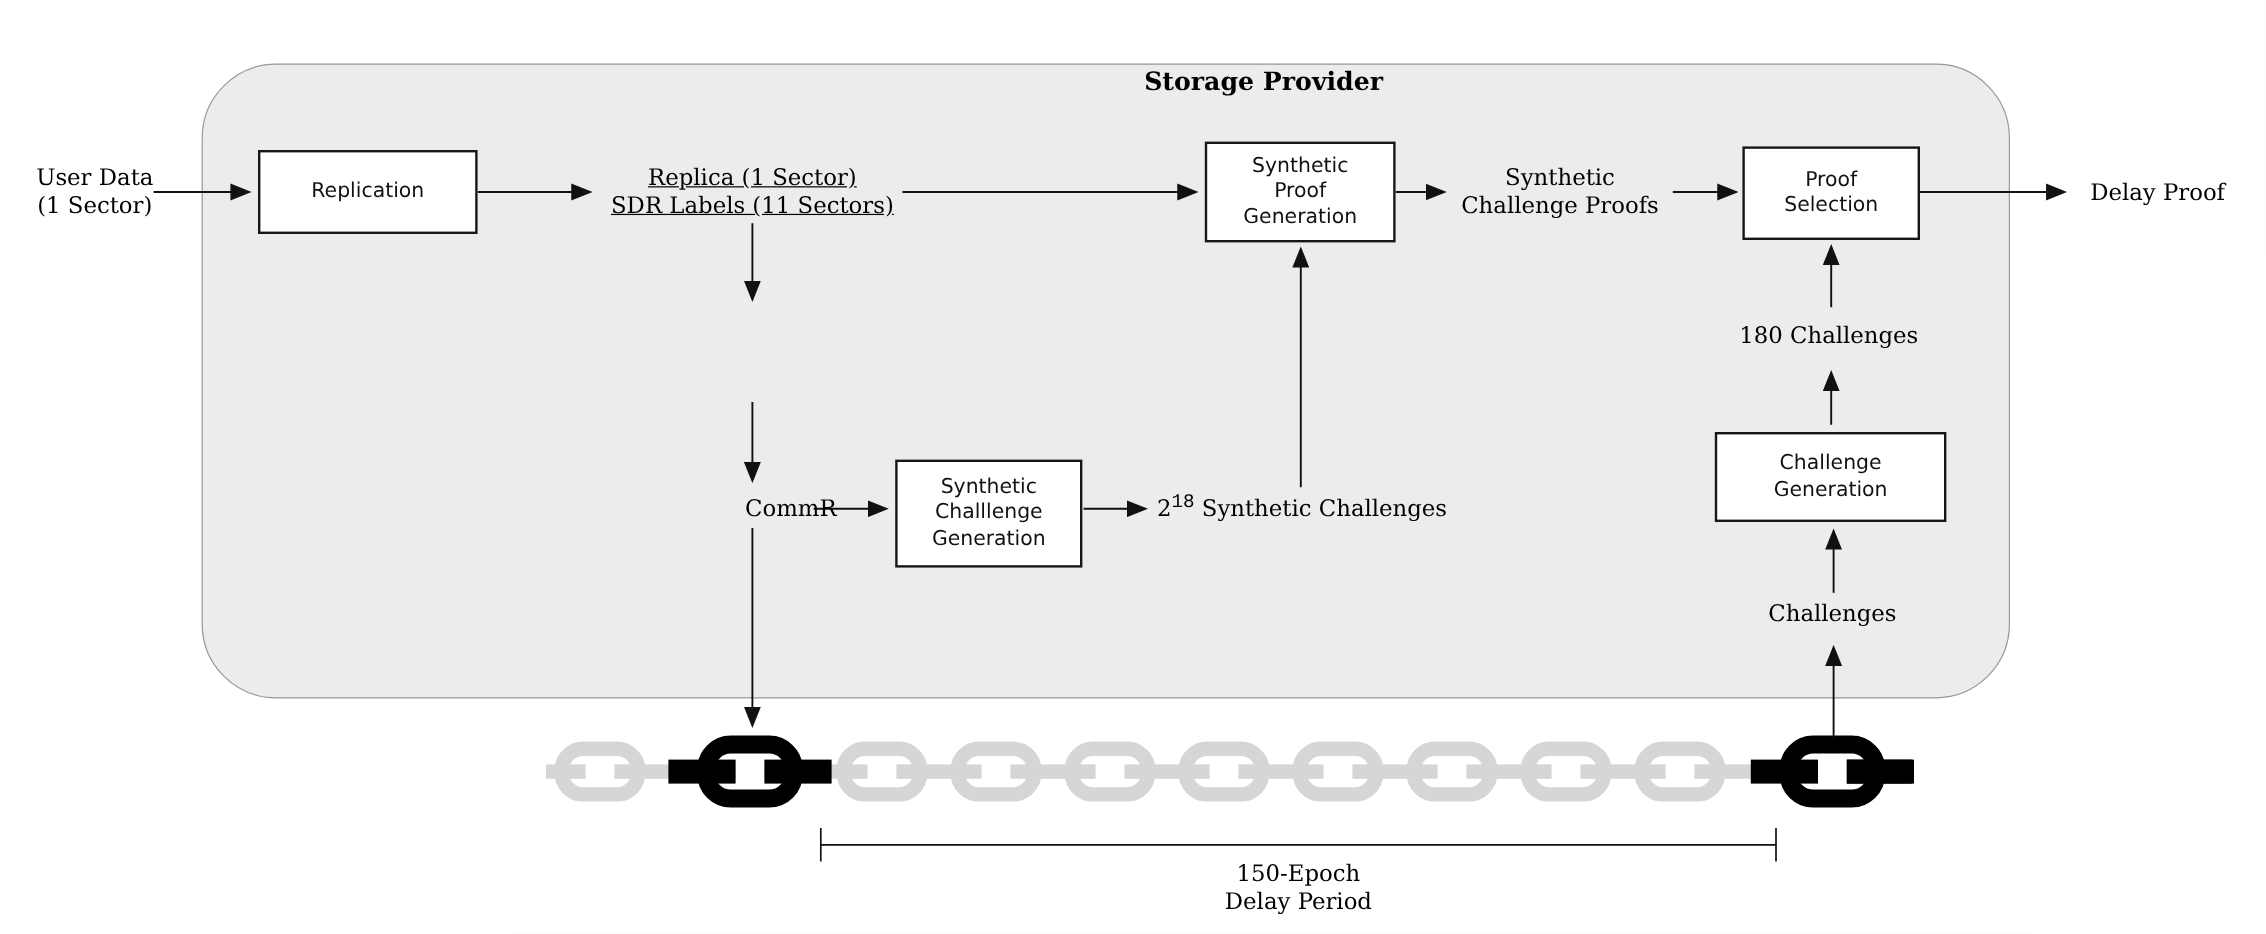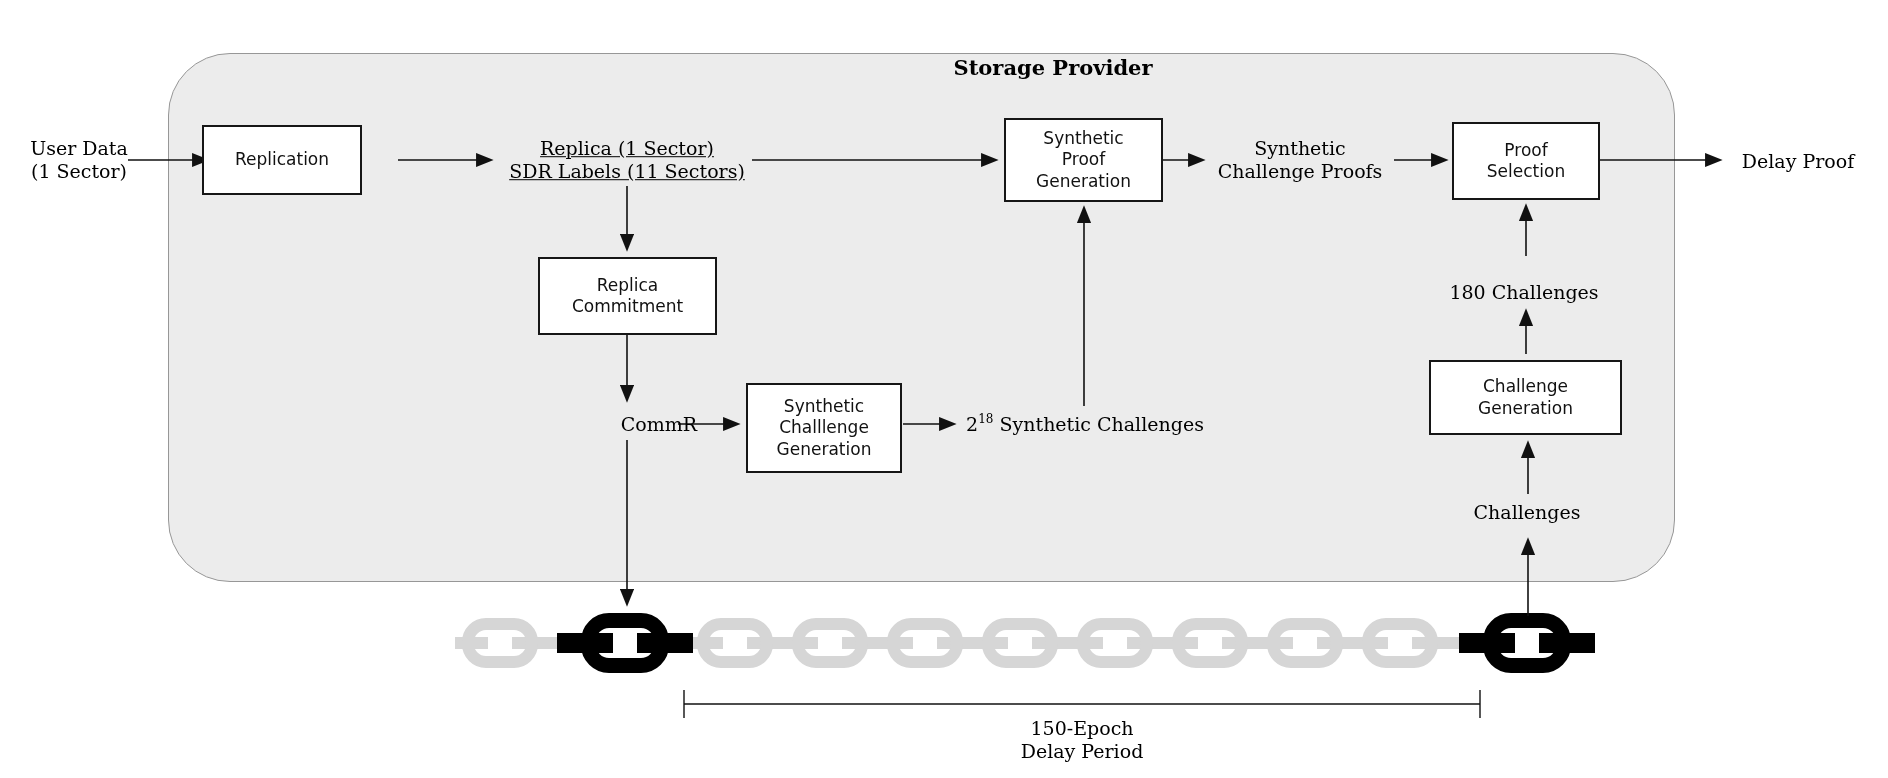--- a/index.html
+++ b/index.html
@@ -10,21 +10,21 @@
   .title{position:absolute;left:1053px;top:6px;transform:translateX(-50%);
          font-weight:bold;font-size:29px;white-space:nowrap;z-index:4;}
   .provider-label{position:absolute;left:1053px;top:55px;transform:translateX(-50%);
          font-weight:bold;font-size:21px;white-space:nowrap;z-index:4;}
   .node{position:absolute;background:#ffffff;border:2px solid #161616;box-sizing:border-box;
         display:flex;align-items:center;justify-content:center;text-align:center;
         font-family:"DejaVu Sans", sans-serif;font-size:17px;line-height:1.25;
         white-space:pre-line;color:#111;z-index:3;}
   .label{position:absolute;transform:translate(-50%,-50%);text-align:center;
          font-size:19px;line-height:1.2;white-space:pre-line;z-index:3;}
-  .label sup{font-size:12px;line-height:0;}
+  .label sup{font-size:16px;line-height:0;font-family:Liberation Mono, monospace;}
   .overlay{position:absolute;left:0;top:0;width:1888px;height:778px;z-index:2;pointer-events:none;}
   .chain{position:absolute;left:0;top:0;width:1888px;height:778px;z-index:1;}
   .chain .bar{position:absolute;background:#d6d6d6;}
   .chain .bar.black{background:#000;}
   .chain .ring{position:absolute;border-style:solid;border-radius:26px;background:transparent;box-sizing:border-box;}
 </style>
 </head>
 <body>
 
 <div class="stage">
@@ -87,41 +87,39 @@
       <line x1="1526" y1="354" x2="1526" y2="311" marker-end="url(#arr)"></line>
       <line x1="1526" y1="256" x2="1526" y2="206" marker-end="url(#arr)"></line>
     </g>
     <g stroke="#111" stroke-width="1.4" fill="none">
       <line x1="684" y1="690" x2="684" y2="718"></line>
       <line x1="684" y1="704" x2="1480" y2="704"></line>
       <line x1="1480" y1="690" x2="1480" y2="718"></line>
     </g>
   </svg>
 
-  <div class="node" style="left:202px;top:125px;width:160px;height:70px;">Replication</div>
-  <div class="node" style="left:538px;top:257px;width:179px;height:78px;">Replica
-Commitment</div>
+  <div class="node" style="left:215px;top:125px;width:183px;height:70px;">Replication</div>
   <div class="node" style="left:746px;top:383px;width:156px;height:90px;">Synthetic
 Challlenge
 Generation</div>
   <div class="node" style="left:1004px;top:118px;width:159px;height:84px;">Synthetic
 Proof
 Generation</div>
   <div class="node" style="left:1452px;top:122px;width:148px;height:78px;">Proof
 Selection</div>
   <div class="node" style="left:1429px;top:360px;width:193px;height:75px;">Challenge
 Generation</div>
 
   <div class="label" style="left:79px;top:160px;">User Data
 (1 Sector)</div>
   <div class="label" style="left:627px;top:160px;text-decoration:underline;">Replica (1 Sector)
 SDR Labels (11 Sectors)</div>
   <div class="label" style="left:627px;top:424px;margin-left:32px;">CommR</div>
   <div class="label" style="left:1085px;top:424px;white-space:nowrap;"><span>2</span><sup>18</sup><span> Synthetic Challenges</span></div>
   <div class="label" style="left:1300px;top:160px;">Synthetic
 Challenge Proofs</div>
   <div class="label" style="left:1798px;top:161px;white-space:nowrap;">Delay Proof</div>
-  <div class="label" style="left:1524px;top:292px;white-space:nowrap;">180 Challenges</div>
+  <div class="label" style="left:1524px;top:280px;white-space:nowrap;">180 Challenges</div>
   <div class="label" style="left:1527px;top:512px;white-space:nowrap;">Challenges</div>
   <div class="label" style="left:1082px;top:740px;">150-Epoch
 Delay Period</div>
 
 </div>
 
 </body></html>

